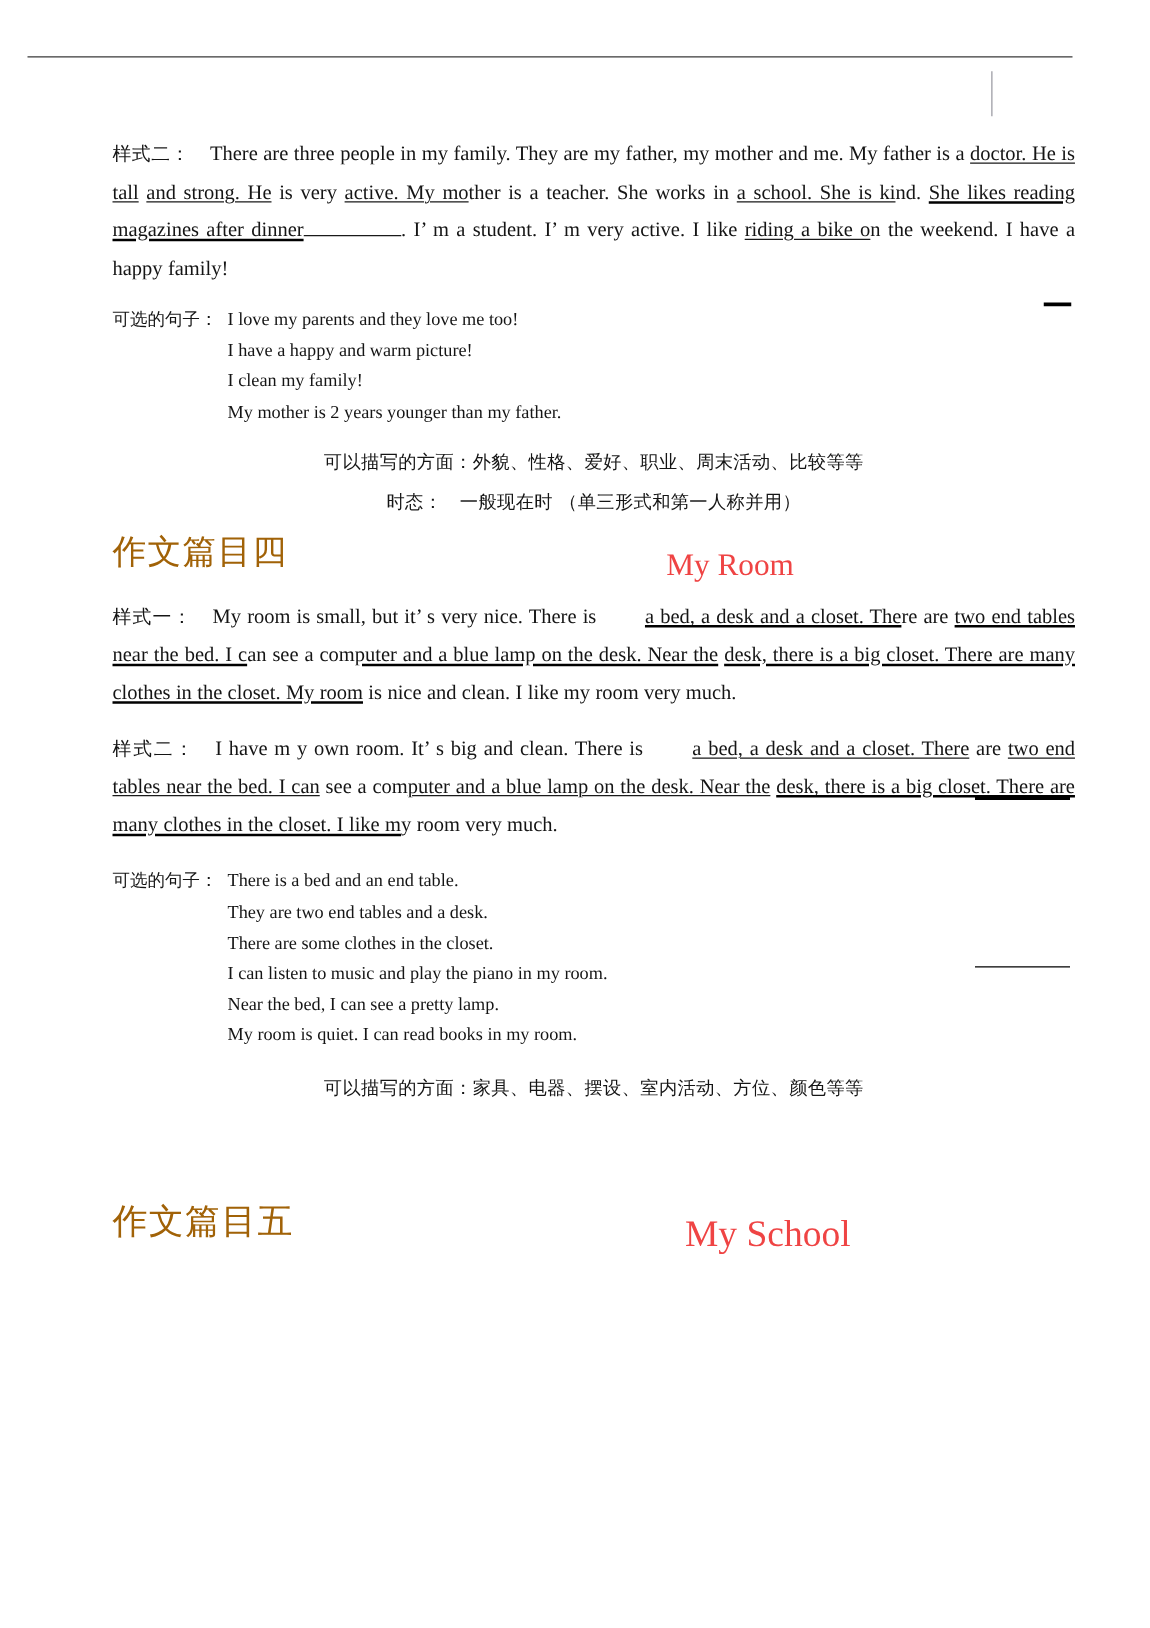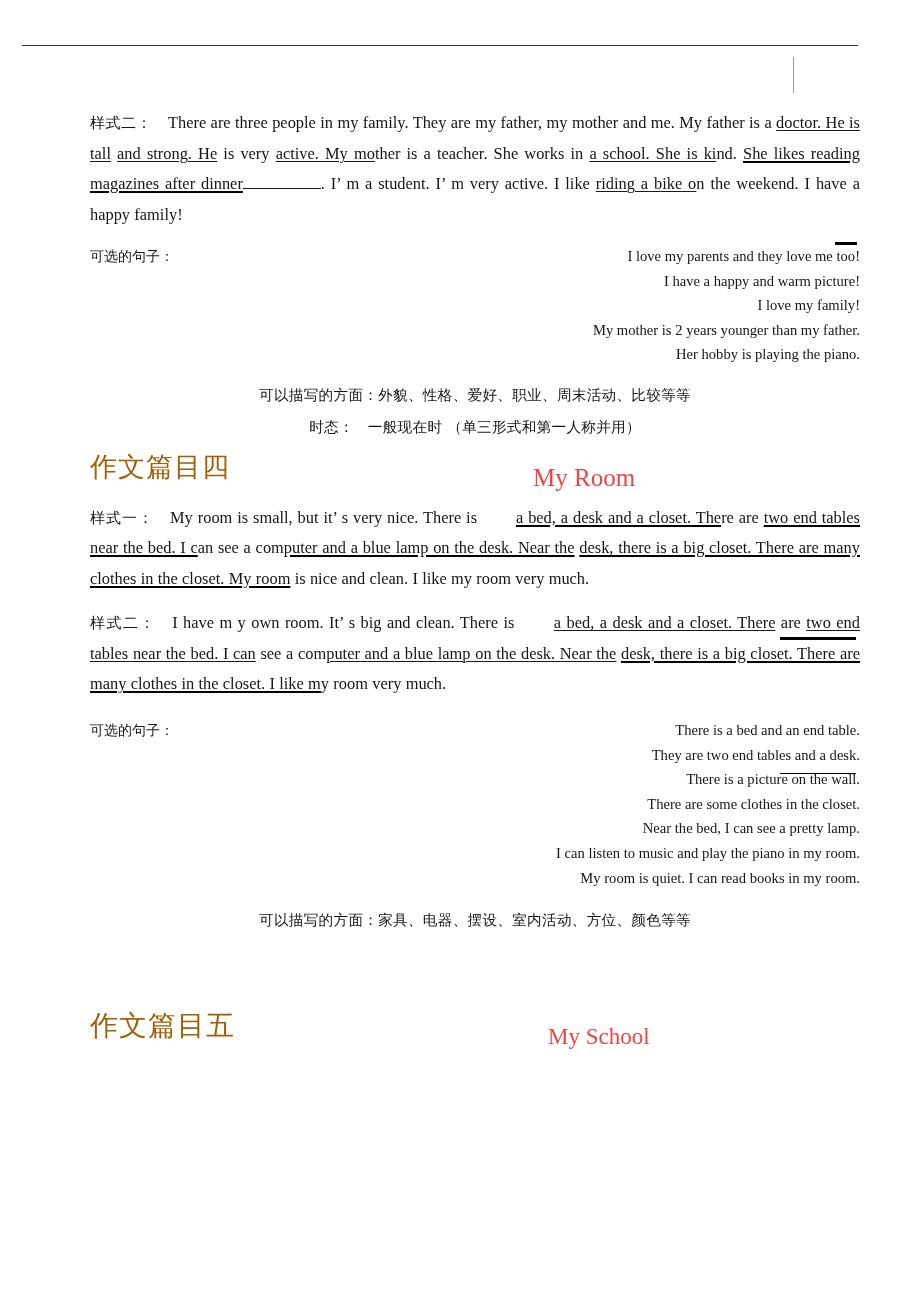--- a/index.html
+++ b/index.html
@@ -71,21 +71,20 @@
   
   .mark-dash{
     position:absolute;height:0;border-top:3px solid #000;
   }
   .mark-dash.thin{border-top-width:1.6px;}
 
   
   .opt-block{
     display:flex;align-items:flex-start;
     margin:0 0 6px 0;
-    text-align:right;
   }
   .opt-label{
     flex:0 0 auto;
     font-family:"DejaVu Sans","Liberation Sans",sans-serif;
     font-size:14px;
     line-height:24.5px;
     white-space:nowrap;
     padding-right:8px;
   }
   .opt-list{flex:1 1 auto;}
@@ -124,21 +123,21 @@
     position:absolute;top:11px;
     font-size:25px;
     line-height:40px;
     color:#ef4444;
     margin-left:38px;
   }
   .sec-head .en.room{left:405px;}
   .sec-head .en.school{left:420px;}
   .sec-head.last{height:52px;}
   .sec-head.last .cn{font-size:28px;}
-  .sec-head.last .en{font-size:23px;}
+  .sec-head.last .en{font-size:30px;}
   .spacer-big{height:62px;}
 </style>
 </head>
 <body>
 
 <div class="page">
 
   <div class="hdr-rule"></div>
   <div class="hdr-mark"></div>
 
@@ -149,23 +148,22 @@
   <div class="content">
 
 
     <p class="para"><span class="lbl-cn">样式二：</span><span class="lead-gap"></span><span>There are three people in my family. They are my father, my mother and me. My father is a </span><span class="u">doctor. He is tall</span><span> </span><span class="u">and strong. He</span><span> is very </span><span class="u">active. My mo</span><span>ther is a teacher. She works in </span><span class="u">a school. She is ki</span><span>nd. </span><span class="u-bold">She likes reading magazines after dinner</span><span class="blank w2"></span><span>. I’ m a student. I’ m very active. I like </span><span class="u">riding a bike o</span><span>n the weekend. I have a happy family!</span></p>
 
     <div class="opt-block" style="margin-top:14px;">
       <div class="opt-label">可选的句子：</div>
       <div class="opt-list">
         <div class="opt-item">I love my parents and they love me too!</div>
         <div class="opt-item">I have a happy and warm picture!</div>
-        <div class="opt-item">I love my family!</div>
+        <div class="opt-item">I clean my family!</div>
         <div class="opt-item">My mother is 2 years younger than my father.</div>
-        <div class="opt-item">Her hobby is playing the piano.</div>
       </div>
     </div>
 
     <p class="note" style="margin-top:14px;">可以描写的方面：外貌、性格、爱好、职业、周末活动、比较等等</p>
 
     <p class="note"><span>时态：</span><span class="sp"></span><span>一般现在时 （单三形式和第一人称并用）</span></p>
 
     <div class="sec-head">
       <span class="cn">作文篇目四</span>
       <span class="en room">My Room</span>
@@ -173,24 +171,23 @@
 
     <p class="para" style="margin-top:10px;"><span class="lbl-cn">样式一：</span><span class="lead-gap"></span><span>My room is small, but it’ s very nice. There is </span><span class="blank sp"></span><span class="u-bold">a bed, a desk and a closet. The</span><span>re are </span><span class="u-bold">two end tables near the bed. I c</span><span>an see a com</span><span class="u-bold">puter and a blue lamp on the desk. Near the</span><span> </span><span class="u-bold">desk, there is a big closet. There are many clothes in the closet. My room</span><span> is nice and clean. I like my room very much.</span></p>
 
     <p class="para" style="margin-top:14px;"><span class="lbl-cn">样式二：</span><span class="lead-gap"></span><span>I have m y own room. It’ s big and clean. There is </span><span class="blank sp"></span><span class="u">a bed, a desk and a closet. There</span><span> are </span><span class="u">two end tables near the bed. I can</span><span> see a com</span><span class="u">puter and a blue lamp on the desk. Near the</span><span> </span><span class="u-bold">desk, there is a big closet. There are many clothes in the closet. I like m</span><span>y room very much.</span></p>
 
     <div class="opt-block" style="margin-top:18px;">
       <div class="opt-label">可选的句子：</div>
       <div class="opt-list">
         <div class="opt-item">There is a bed and an end table.</div>
         <div class="opt-item">They are two end tables and a desk.</div>
-        <div class="opt-item">There is a picture on the wall.</div>
         <div class="opt-item">There are some clothes in the closet.</div>
+        <div class="opt-item">I can listen to music and play the piano in my room.</div>
         <div class="opt-item">Near the bed, I can see a pretty lamp.</div>
-        <div class="opt-item">I can listen to music and play the piano in my room.</div>
         <div class="opt-item">My room is quiet. I can read books in my room.</div>
       </div>
     </div>
 
     <p class="note" style="margin-top:16px;">可以描写的方面：家具、电器、摆设、室内活动、方位、颜色等等</p>
 
     <div class="spacer-big"></div>
 
     <div class="sec-head last">
       <span class="cn">作文篇目五</span>

